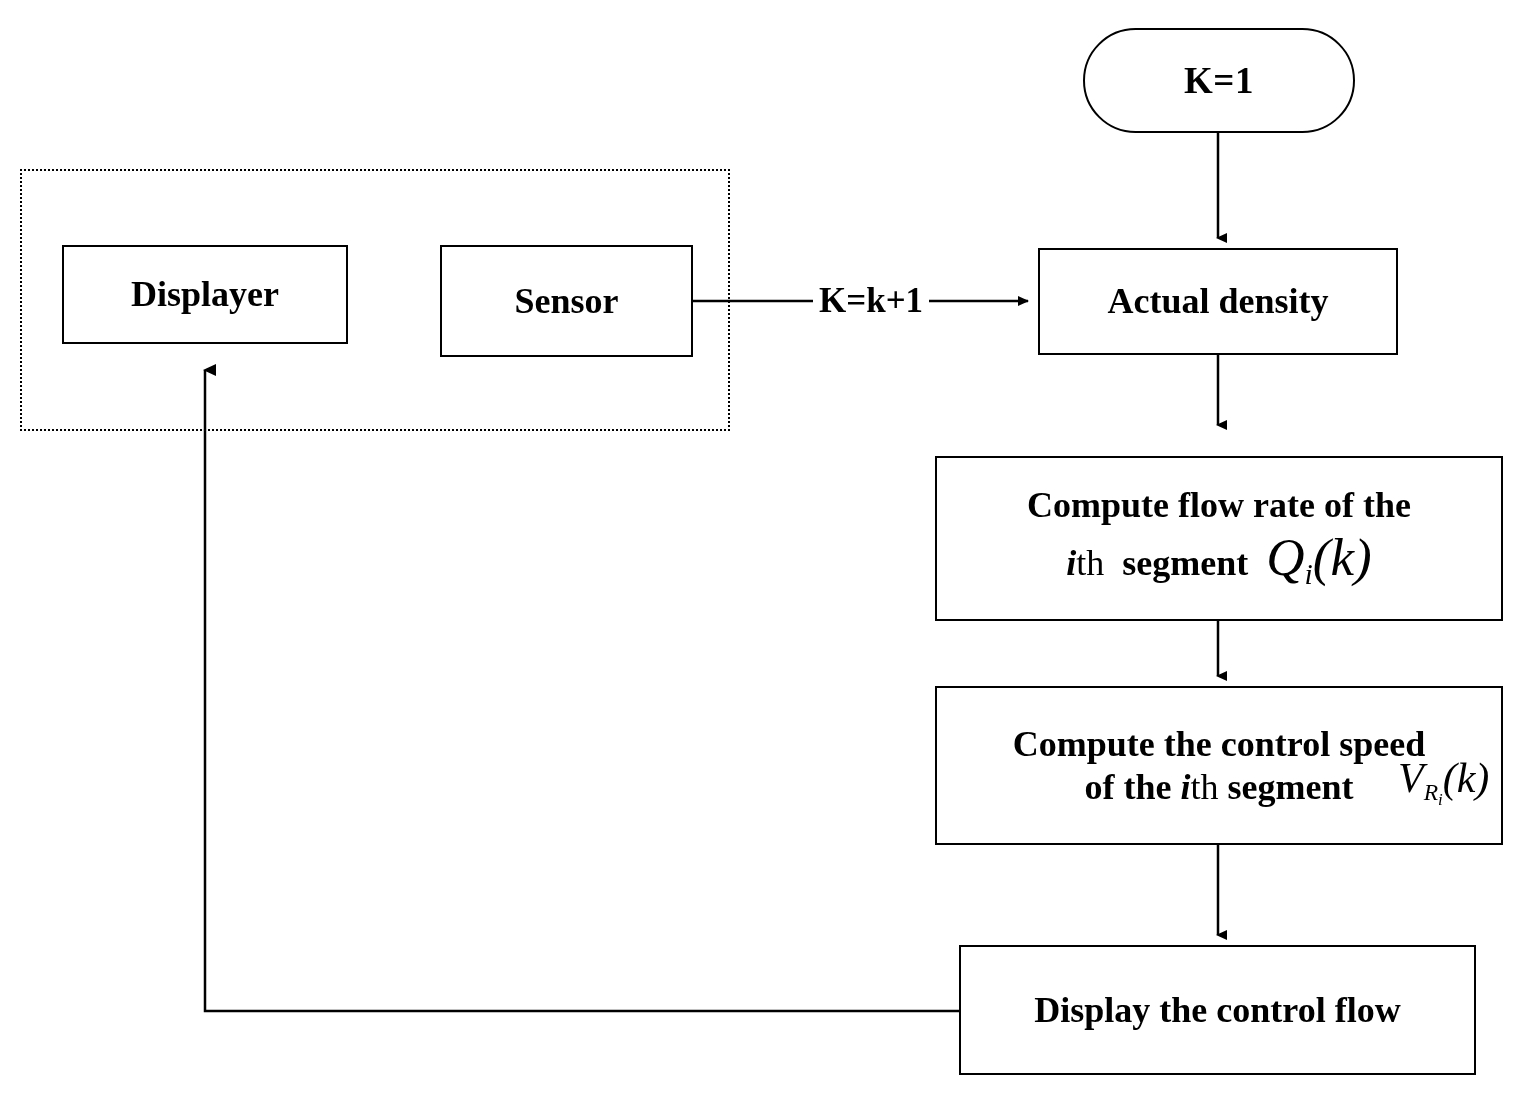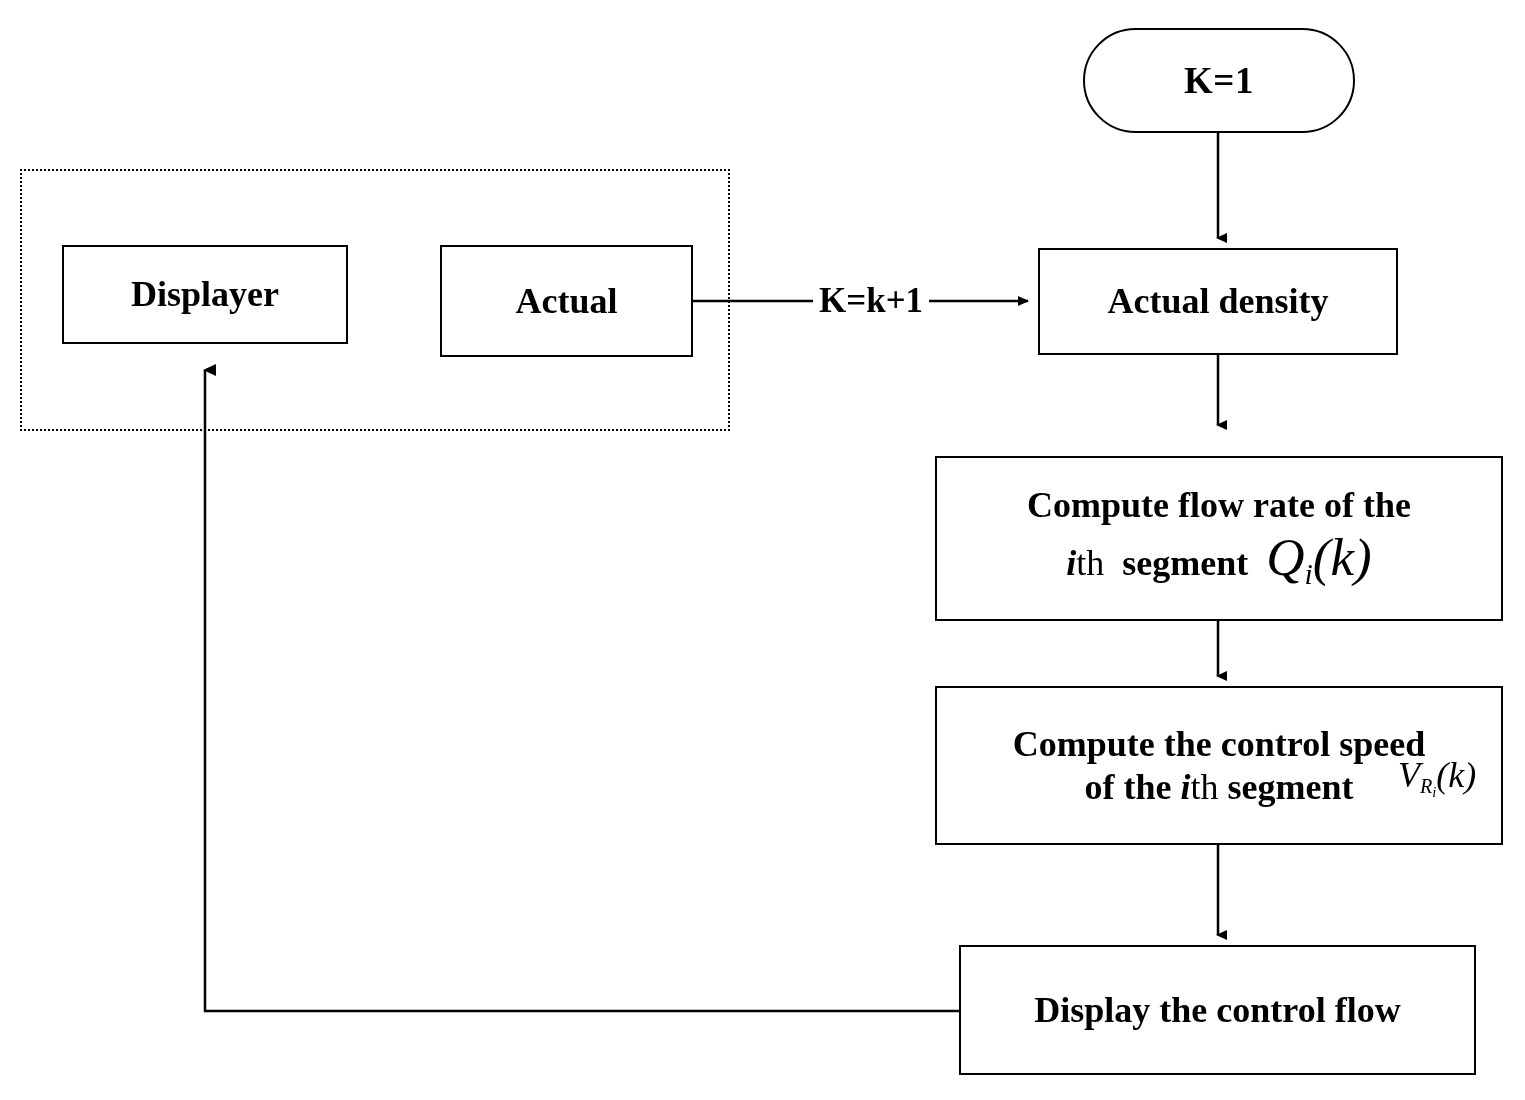--- a/index.html
+++ b/index.html
@@ -134,21 +134,21 @@
 
   <div class="node node-terminal" style="left:1083px; top:28px; width:272px; height:105px;">
     <span class="txt">K=1</span>
   </div>
 
   <div class="node node-process" style="left:62px; top:245px; width:286px; height:99px;">
     <span class="txt">Displayer</span>
   </div>
 
   <div class="node node-process" style="left:440px; top:245px; width:253px; height:112px;">
-    <span class="txt">Actual</span>
+    <span class="txt">Sensor</span>
   </div>
 
   <div class="edge-label" style="left:797px; top:283px;">K=k+1</div>
 
   <div class="node node-process" style="left:1038px; top:248px; width:360px; height:107px;">
     <span class="txt">Actual density</span>
   </div>
 
   <div class="node node-process" style="left:935px; top:456px; width:568px; height:165px;">
     <span class="txt">
@@ -161,21 +161,21 @@
 
   <div class="node node-process" style="left:935px; top:686px; width:568px; height:159px;">
     <span class="txt">
       <span class="line2">Compute the control speed</span>
       <span class="line2">
         <span>of the</span>&nbsp;<span class="mi">i</span><span class="rg">th</span>&nbsp;<span>segment</span>
       </span>
     </span>
   </div>
 
-  <div class="overflow-math math" style="left:1398px; top:754px; font-size:36px;">
+  <div class="overflow-math math" style="left:1398px; top:754px; font-size:42px;">
     <span>V</span><sub><span>R</span><sub>i</sub></sub><span>(k)</span>
   </div>
 
   <div class="node node-process" style="left:959px; top:945px; width:517px; height:130px;">
     <span class="txt">Display the control flow</span>
   </div>
 
 </div>
 
 </body></html>

